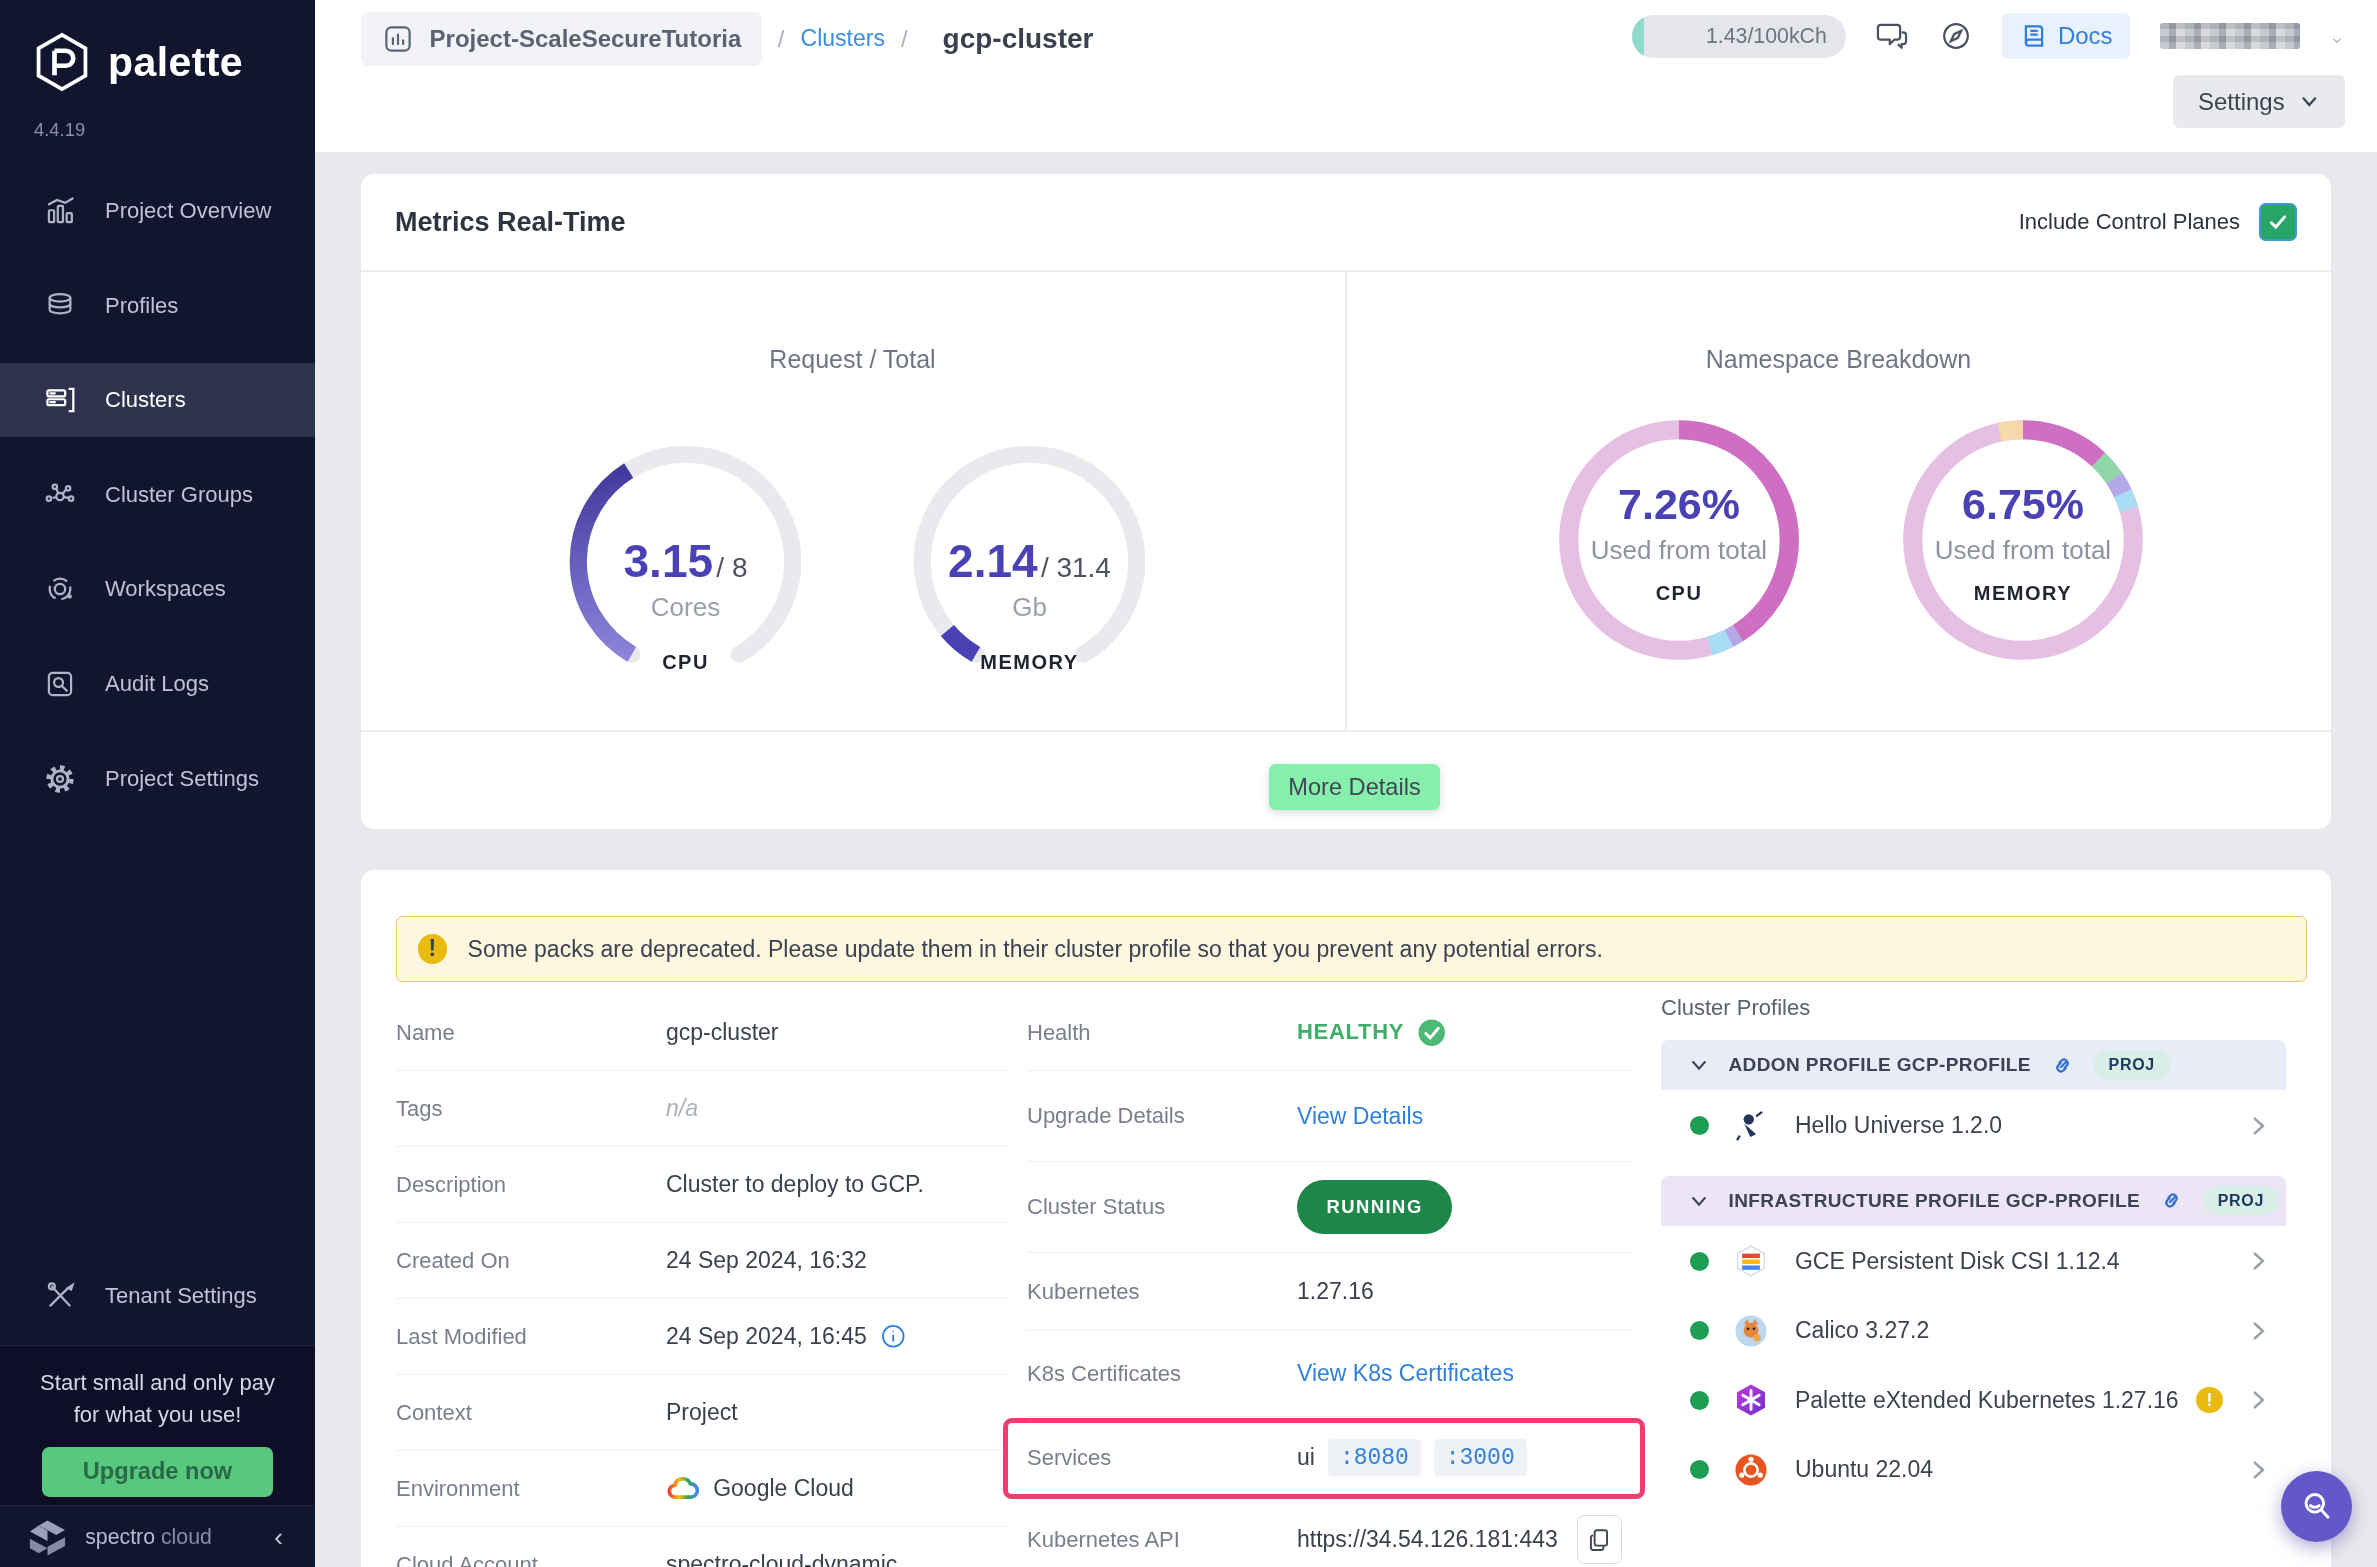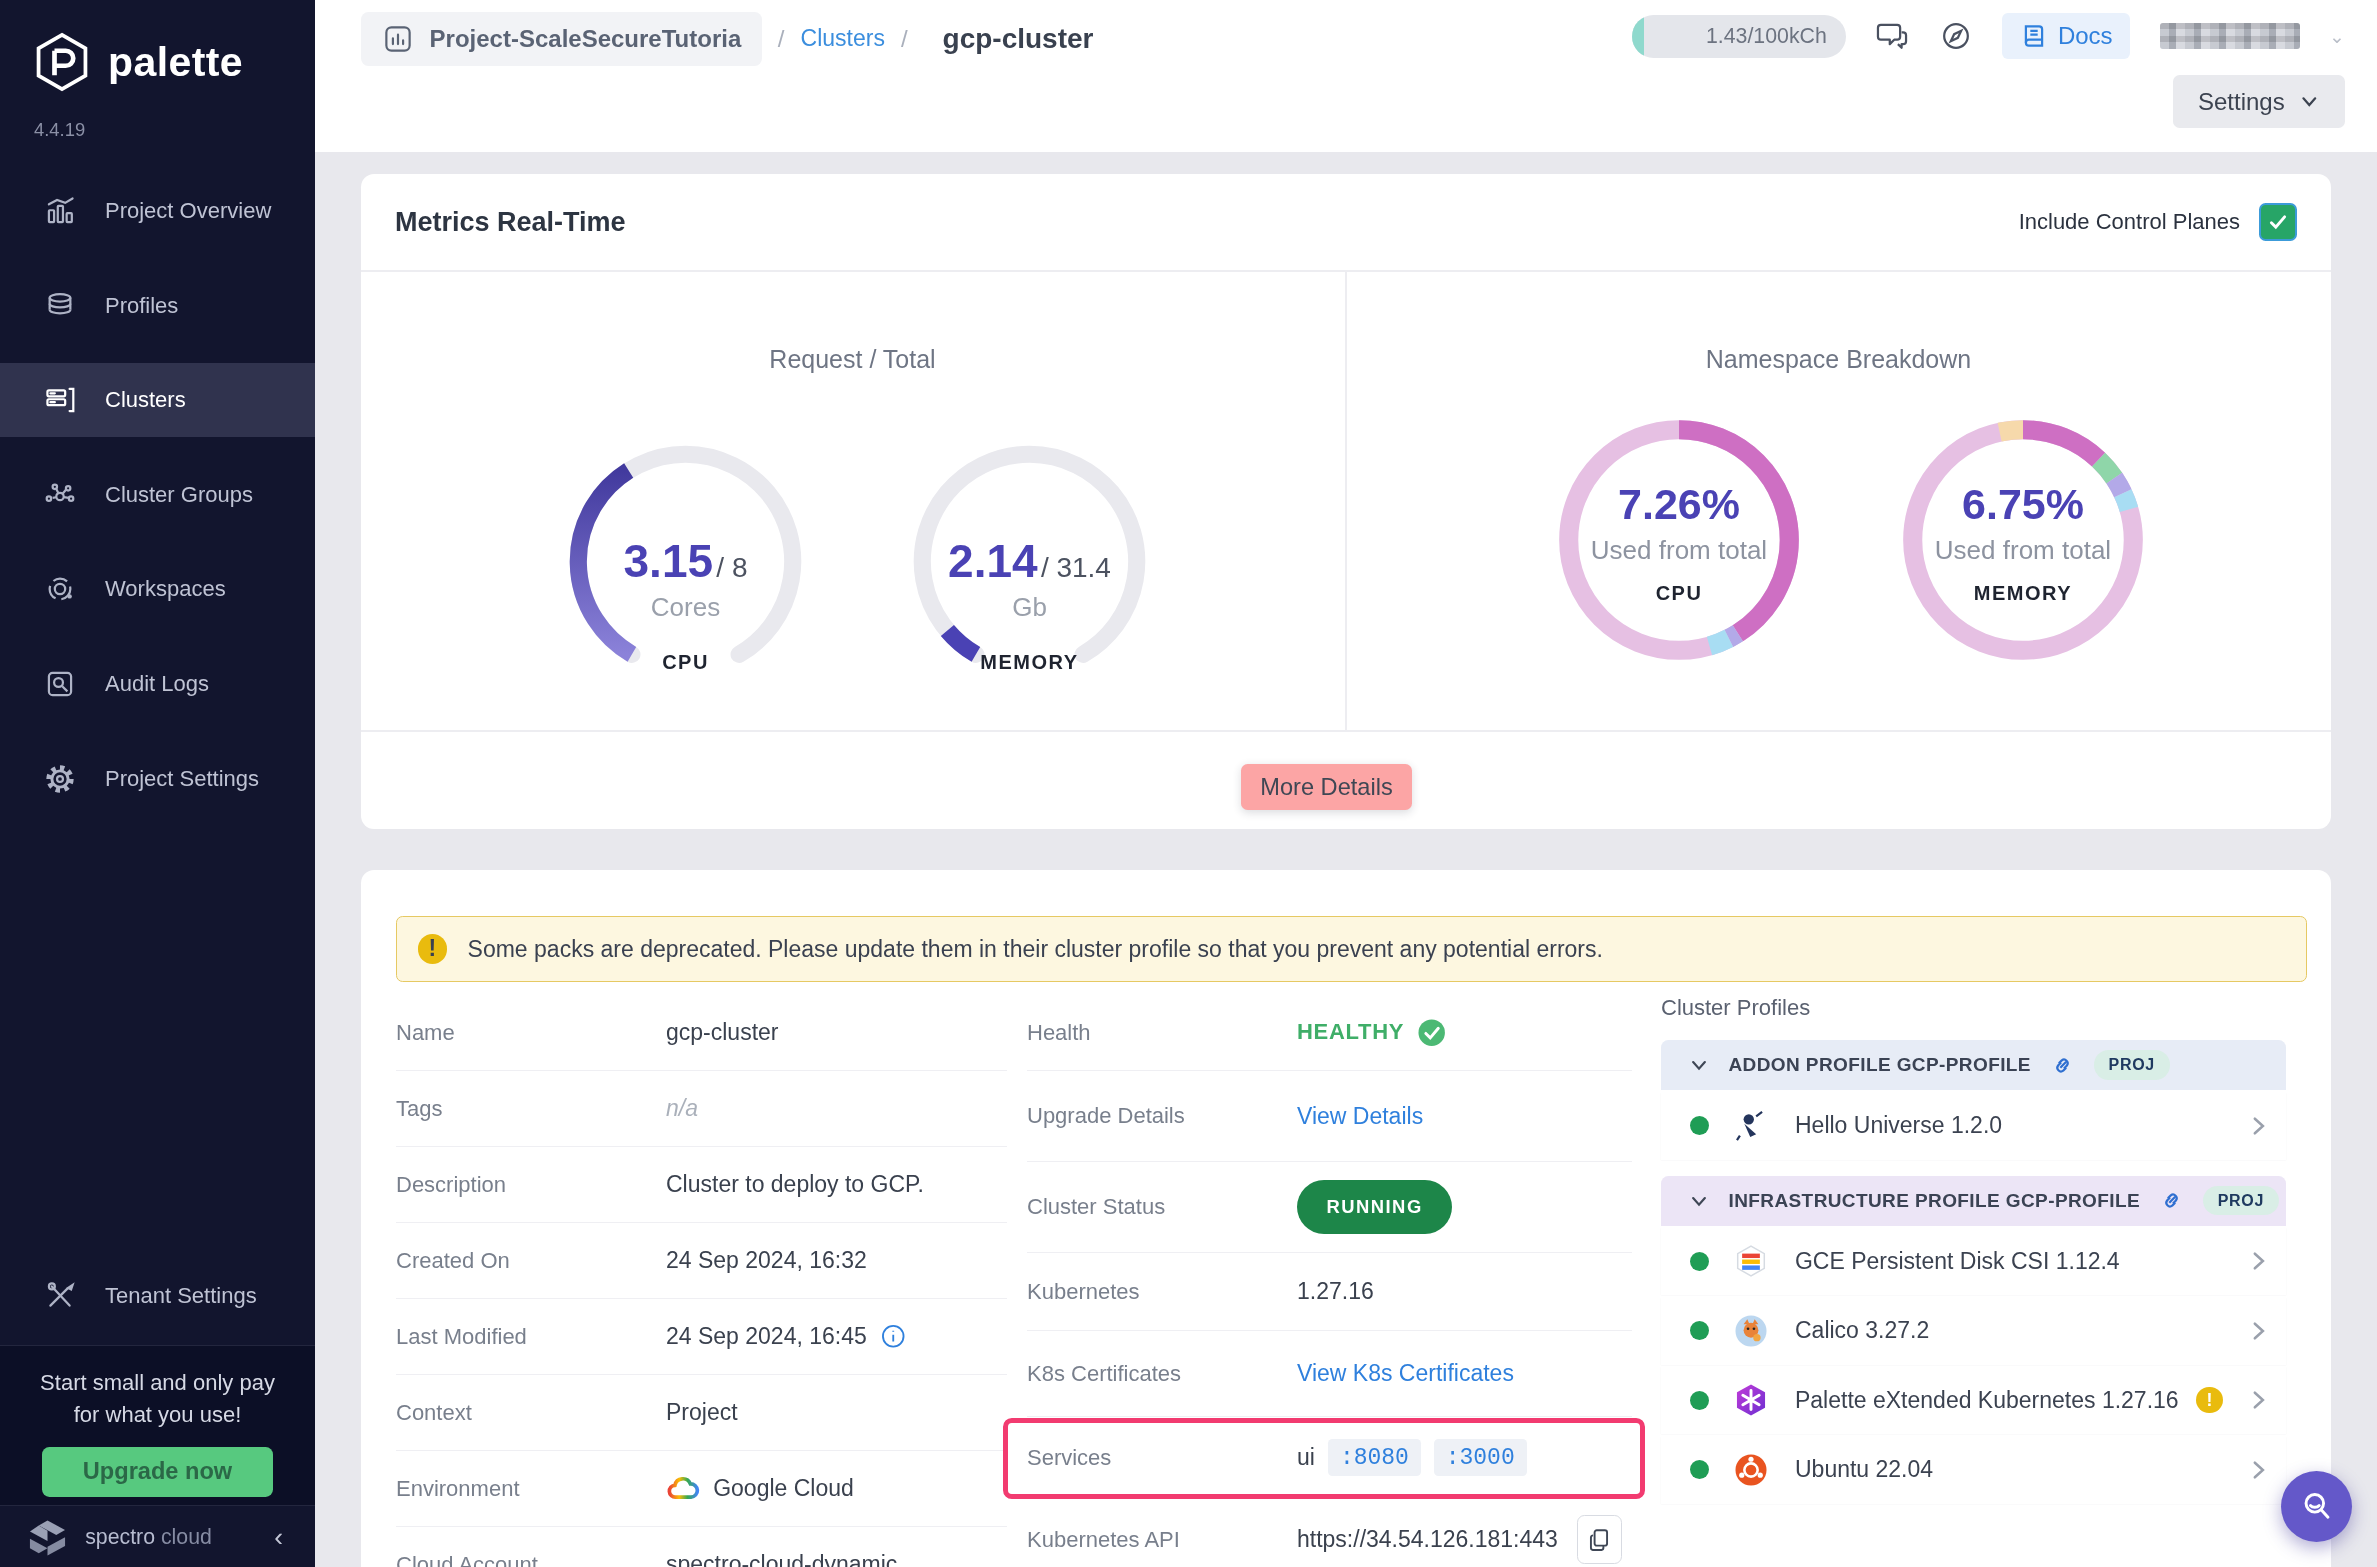--- a/index.html
+++ b/index.html
@@ -76,21 +76,21 @@
   .gauge-center{position:absolute;left:0;top:0;width:243px;text-align:center;}
   .g-num{font-size:46px;font-weight:700;color:#4a42b4;}
   .g-den{font-size:28px;color:#4c5260;font-weight:400;}
   .g-unit{font-size:26px;color:#9aa0ab;margin-top:4.4px;}
   .g-label{font-size:20px;font-weight:700;color:#1f2430;letter-spacing:1.5px;margin-top:28px;}
   .donut-wrap{position:absolute;width:250px;}
   .d-center{position:absolute;left:0;width:250px;text-align:center;}
   .d-pct{font-size:43px;font-weight:700;color:#4a42b4;}
   .d-sub{font-size:26px;color:#8d93a0;margin-top:5.9px;}
   .d-label{font-size:20px;font-weight:700;color:#1f2430;letter-spacing:1.5px;margin-top:16px;}
-  .more-btn{position:absolute;left:880px;top:590px;width:171px;height:46px;background:#fca5a5;
+  .more-btn{position:absolute;left:908px;top:590px;width:171px;height:46px;background:#86efac;
             border:none;border-radius:6.6px;box-shadow:0 2.2px 8.8px rgba(40,45,60,.16);
             font-size:23.6px;color:#3f4754;font-family:inherit;cursor:pointer;}
   #card-overview{left:361px;top:870px;width:1970px;height:743px;}
   .banner{position:absolute;left:35px;top:46px;width:1911px;height:66px;background:#fdf7e0;
           border:1.5px solid #e6c963;border-radius:6.6px;display:flex;align-items:center;gap:20.6px;
           padding:0 0 0 20.6px;box-sizing:border-box;}
   .warn-circle{width:29.4px;height:29.4px;border-radius:50%;background:#e9bb0e;color:#fff;font-weight:700;
                font-size:20.6px;display:flex;align-items:center;justify-content:center;flex:0 0 29.4px;}
   .banner span{font-size:23px;color:#3a4150;}
   .kv-col{position:absolute;top:125px;}

